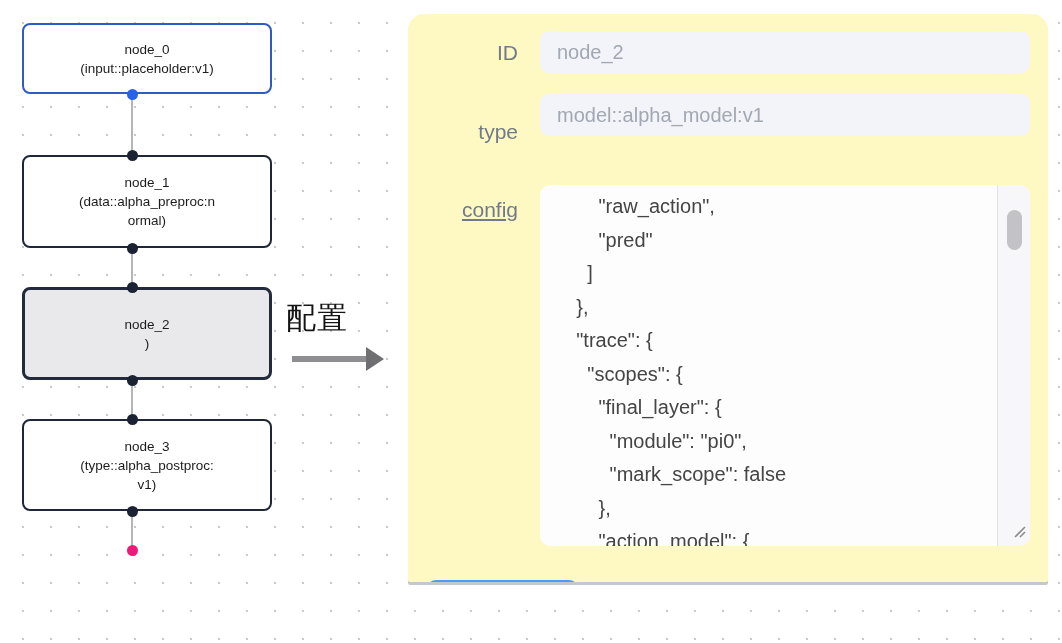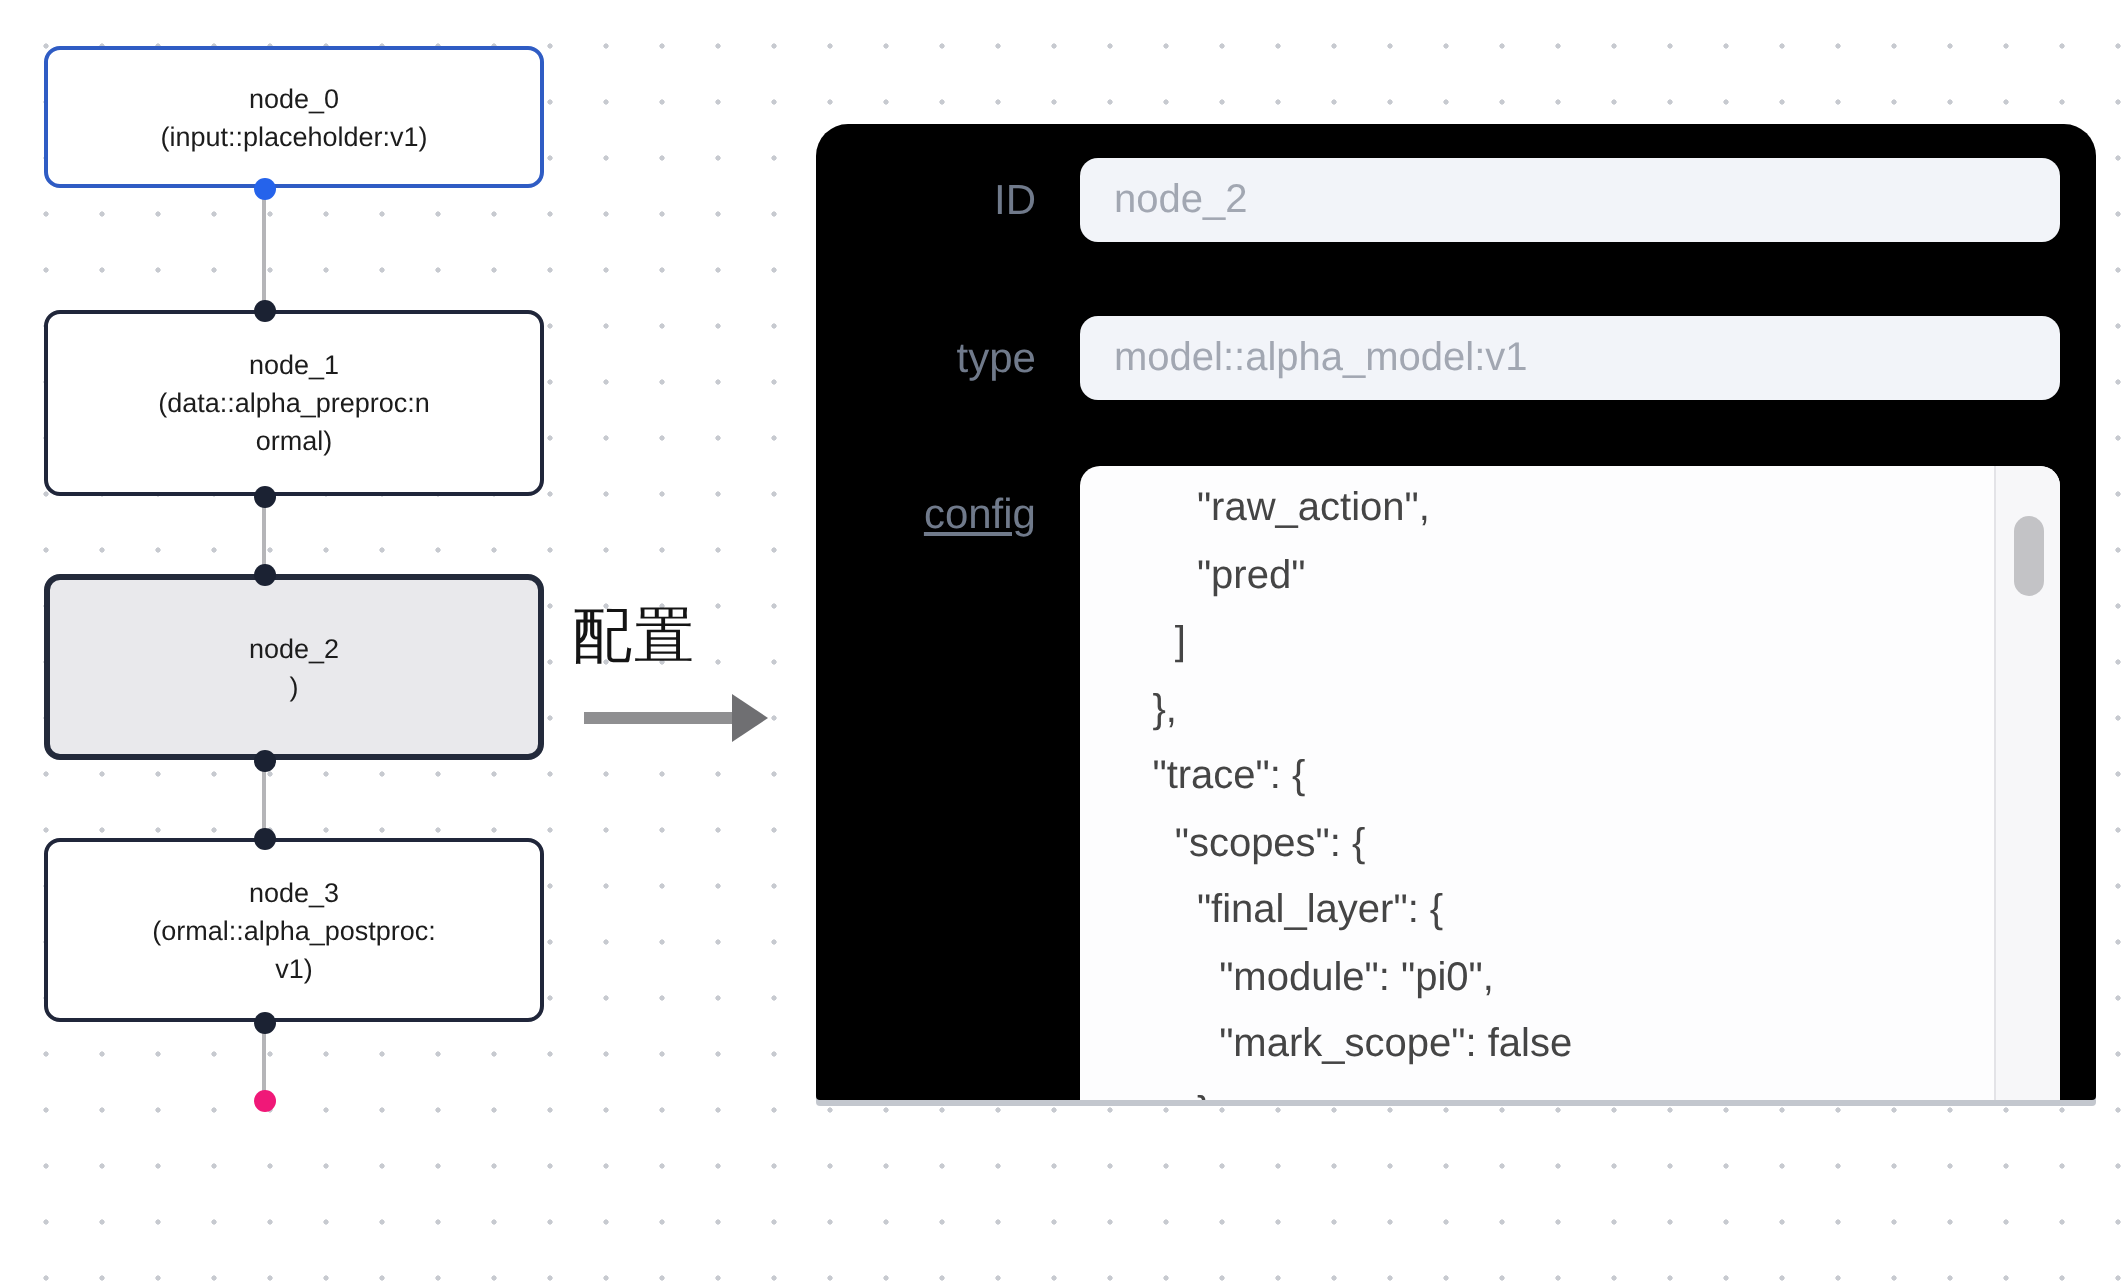--- a/index.html
+++ b/index.html
@@ -55,42 +55,41 @@
     position:absolute; left:6px; top:9px; width:76px; height:6px; background:#8f8f91;
   }
   .transfer-arrow .head {
     position:absolute; left:80px; top:0;
     width:0; height:0;
     border-top:12px solid transparent; border-bottom:12px solid transparent;
     border-left:18px solid #6f6f72;
   }
   
   .panel {
-    position:absolute; left:408px; top:14px; width:640px; height:488px;
-    background:#000000; border-radius:16px 16px 2px 2px;
+    position:absolute; left:408px; top:14px; width:640px; height:568px;
+    background:#fef9c3; border-radius:16px 16px 2px 2px;
     overflow:hidden; z-index:4;
     box-shadow:0 3px 0 #c3c7ce;
-    margin-top:48px;
   }
   .field-label {
     position:absolute; left:0; width:110px; text-align:right;
     color:#707a8b; font-size:21px;
   }
   .lbl-id     { top:27px; }
   .lbl-type   { top:106px; }
   .lbl-config { top:184px;text-decoration:underline; }
   .text-input {
     position:absolute; left:132px; width:490px; height:42px;
     border:none; outline:none;
     background:#f2f4f9; border-radius:9px;
     color:#a2a7b2; font-size:20px; padding:0 17px;
     font-family:"Liberation Sans", sans-serif;
   }
   .inp-id   { top:17px; }
-  .inp-type { top:96px; }
+  .inp-type { top:80px; }
   .config-box {
     position:absolute; left:132px; top:171px; width:490px; height:361px;
     background:#fdfdfe; border-radius:10px; overflow:hidden;
   }
   .config-pre {
     position:absolute; inset:0 34px 0 0;
     padding:5px 0 0 14px;
     font-family:"Liberation Sans", sans-serif;
     font-size:20px; line-height:33.5px; color:#454545;
     white-space:pre; overflow:hidden;
@@ -133,21 +132,21 @@
     <div>ormal)</div>
   </div>
 
   <div class="node node--model">
     <div>node_2</div>
     <div>)</div>
   </div>
 
   <div class="node node--postproc">
     <div>node_3</div>
-    <div>(ormal::alpha_postproc:</div>
+    <div>(type::alpha_postproc:</div>
     <div>v1)</div>
   </div>
 
 
   <div class="port port--blue" style="top:88.5px;"></div>
   <div class="port port--dark" style="top:149.5px;"></div>
   <div class="port port--dark" style="top:242.5px;"></div>
   <div class="port port--dark" style="top:281.5px;"></div>
   <div class="port port--dark" style="top:374.5px;"></div>
   <div class="port port--dark" style="top:413.5px;"></div>

